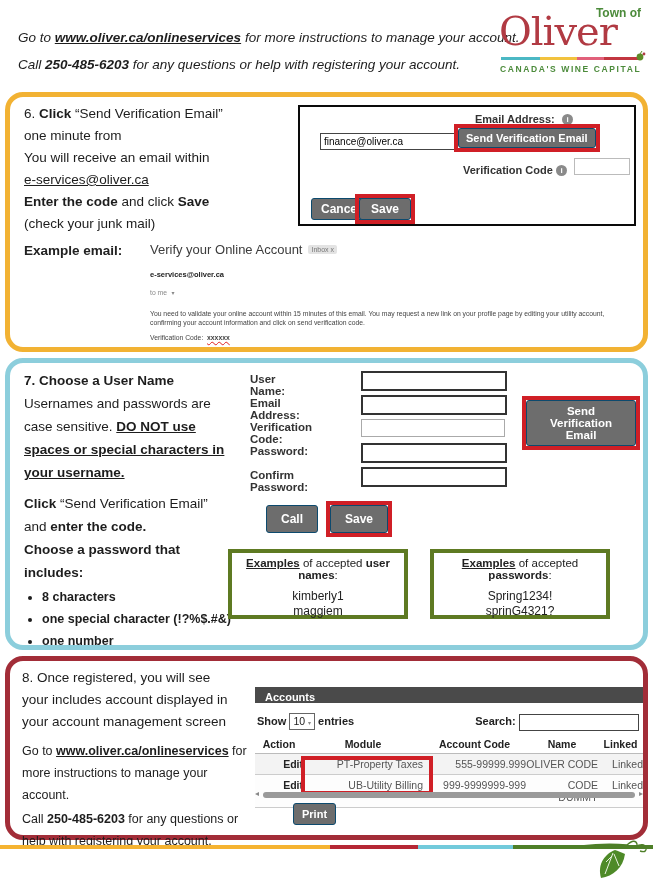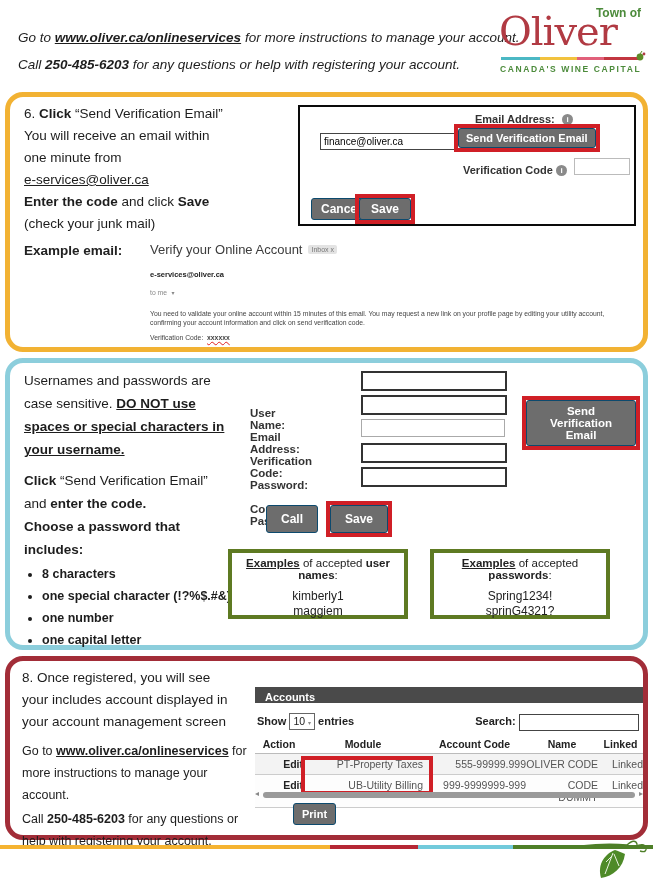--- a/index.html
+++ b/index.html
@@ -43,21 +43,21 @@
 
   
   .subject{font-size:13px;color:#3c3c3c;}
   .badge{display:inline-block;background:#e3e3e3;color:#777;font-size:7px;padding:1px 3px;border-radius:2px;vertical-align:2px;margin-left:6px;}
   .tiny{font-size:6.8px;color:#444;}
   .wavy{text-decoration:underline wavy #e02020;text-decoration-thickness:1px;}
   .caret-icon::after{content:"▾";font-size:6px;color:#888;}
 
   
   .f7row{position:absolute;left:0;height:20px;}
-  .f7lbl{position:absolute;left:0;top:2px;font-weight:bold;font-size:11.5px;color:#333;margin-top:34px;}
+  .f7lbl{position:absolute;left:0;top:2px;font-weight:bold;font-size:11.5px;color:#333;}
   .f7in{position:absolute;left:111px;top:0;width:142px;height:16px;border:2px solid #333;background:#fff;}
   .f7in.light{border:1px solid #aaa;}
   .exbox{position:absolute;top:0;width:172px;height:58px;border:4px solid #5e7a22;
          text-align:center;font-size:11.5px;color:#222;padding-top:4px;}
   .exbox .items{margin-top:8px;font-size:12px;line-height:15px;}
 
   
   .acc{left:245px;top:26px;width:388px;font-size:11px;}
   .accbar{position:absolute;left:0;top:0;width:388px;height:16px;background:#4a4a4a;color:#fff;
           font-weight:bold;font-size:11px;line-height:20px;padding-left:10px;box-sizing:border-box;}
@@ -98,22 +98,22 @@
       <circle cx="5" cy="7" r="3.4" fill="#5f8c28"></circle>
         <circle cx="9" cy="4" r="1.4" fill="#b13a43"></circle>
       <path d="M5 4 L7 1" stroke="#5f8c28" stroke-width="1" fill="none"></path>
     </svg>
     <span class="logo-tag">CANADA'S WINE CAPITAL</span>
   </div>
 
   <div class="abs secbox sec6">
     <div class="abs instr" style="left:14px;top:6px;">
       <div><span>6. </span><span class="b">Click</span><span> “Send Verification Email”</span></div>
+      <div>one minute from</div>
       <div>You will receive an email within</div>
-      <div>one minute from</div>
       <div><a class="u" style="color:#1d1d1d">e-services@oliver.ca</a></div>
       <div><span class="b">Enter the code</span><span> and click </span><span class="b">Save</span></div>
       <div>(check your junk mail)</div>
     </div>
 
     <div class="abs form6">
       <span class="abs lbl" style="left:175px;top:6px;">Email Address:</span>
       <span class="abs info-icon" style="left:262px;top:7px;"></span>
       <input class="abs tinput" style="left: 20px; top: 26px; width: 128px;" value="finance@oliver.ca">
       <span class="abs redwrap" style="left:154px;top:17px;"><span class="gbtn" style="font-size:11px;padding:3px 7px;">Send Verification Email</span></span>
@@ -129,20 +129,21 @@
       <div><span class="subject">Verify your Online Account</span><span class="badge"><span>Inbox</span> <span>x</span></span></div>
       <div style="margin-top:12px;font-size:7.5px;font-weight:bold;color:#222;">e-services@oliver.ca</div>
       <div style="margin-top:2px;"><span class="tiny" style="color:#888;">to me</span> <span class="caret-icon"></span></div>
       <div class="tiny" style="margin-top:10px;line-height:9px;">You need to validate your online account within 15 minutes of this email. You may request a new link on your profile page by editing your utility account, confirming  your account information and click on send verification code.</div>
       <div class="tiny" style="margin-top:7px;"><span>Verification Code:</span>&nbsp;&nbsp;<span class="b wavy">xxxxxx</span></div>
     </div>
   </div>
 
   <div class="abs secbox sec7">
     <div class="abs instr" style="left:14px;top:6px;width:208px;line-height:23px;">
+      <div class="b"><span>7. </span><span>Choose a User Name</span></div>
       <div><span>Usernames and passwords are case sensitive. </span><span class="b u">DO NOT use spaces or special characters in your username.</span></div>
       <div style="margin-top:8px;"><span class="b">Click</span><span> “Send Verification Email” and </span><span class="b">enter the code.</span></div>
       <div class="b">Choose a password that includes:</div>
       <ul style="margin:2px 0 0 6px;padding-left:12px;font-size:12.5px;font-weight:bold;line-height:22px;">
         <li>8 characters</li>
         <li>one special character (!?%$.#&amp;)</li>
         <li>one number</li>
         <li>one capital letter</li>
       </ul>
       <div class="b" style="margin-top:8px;">Click Save</div>

